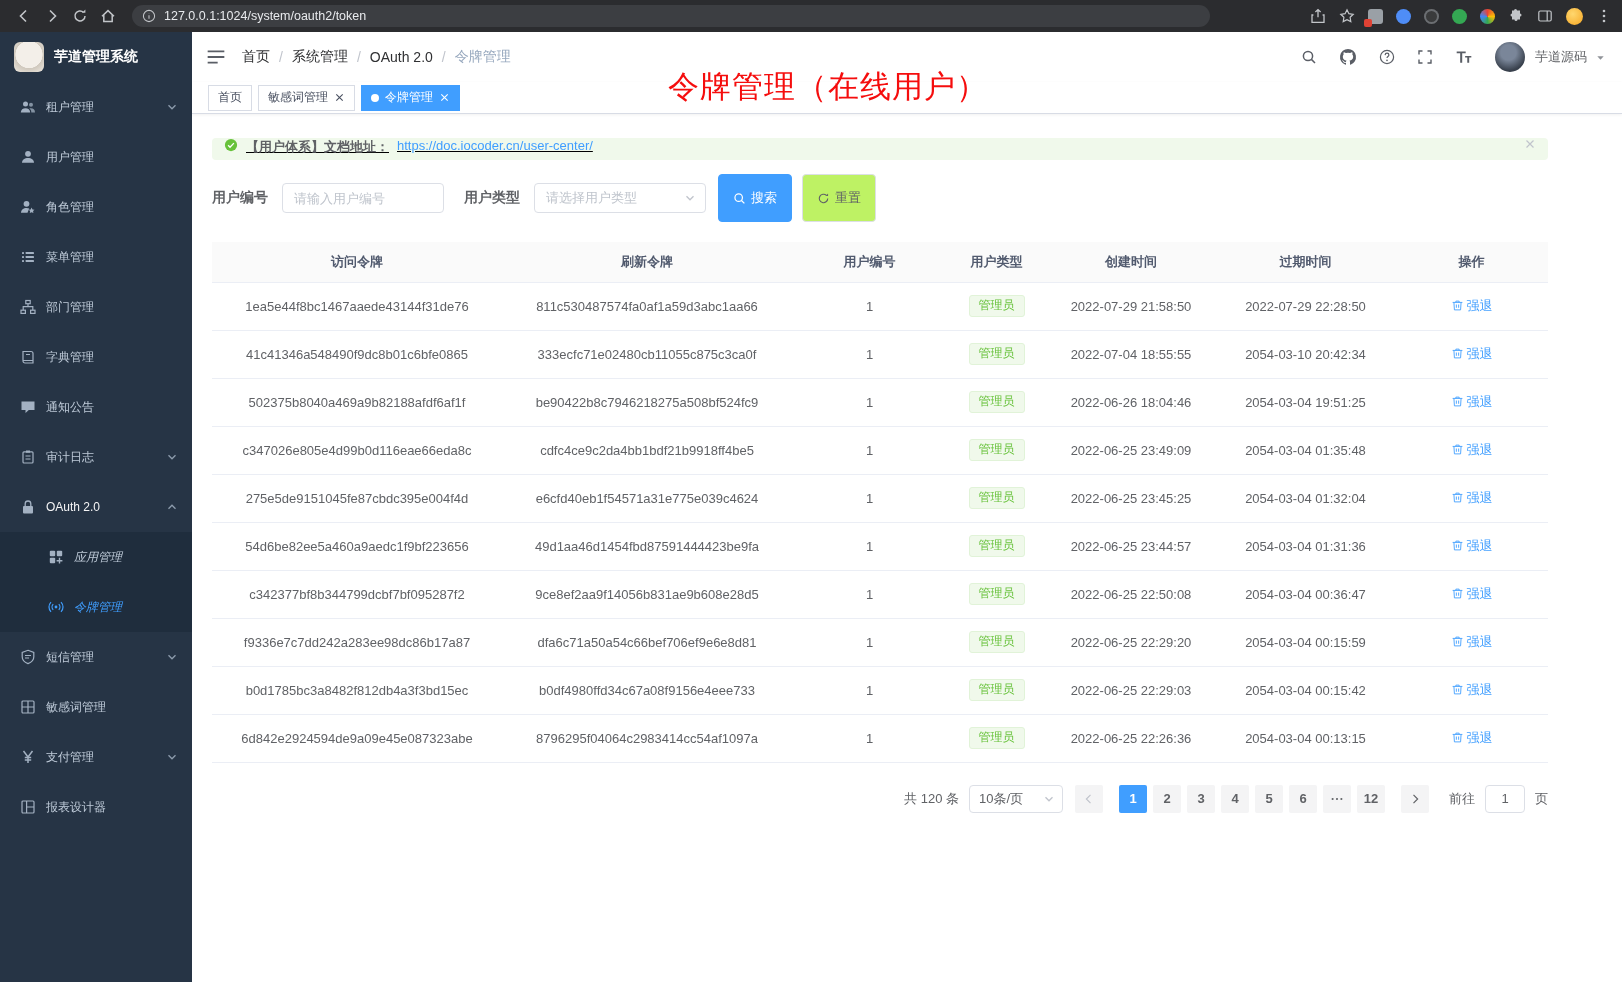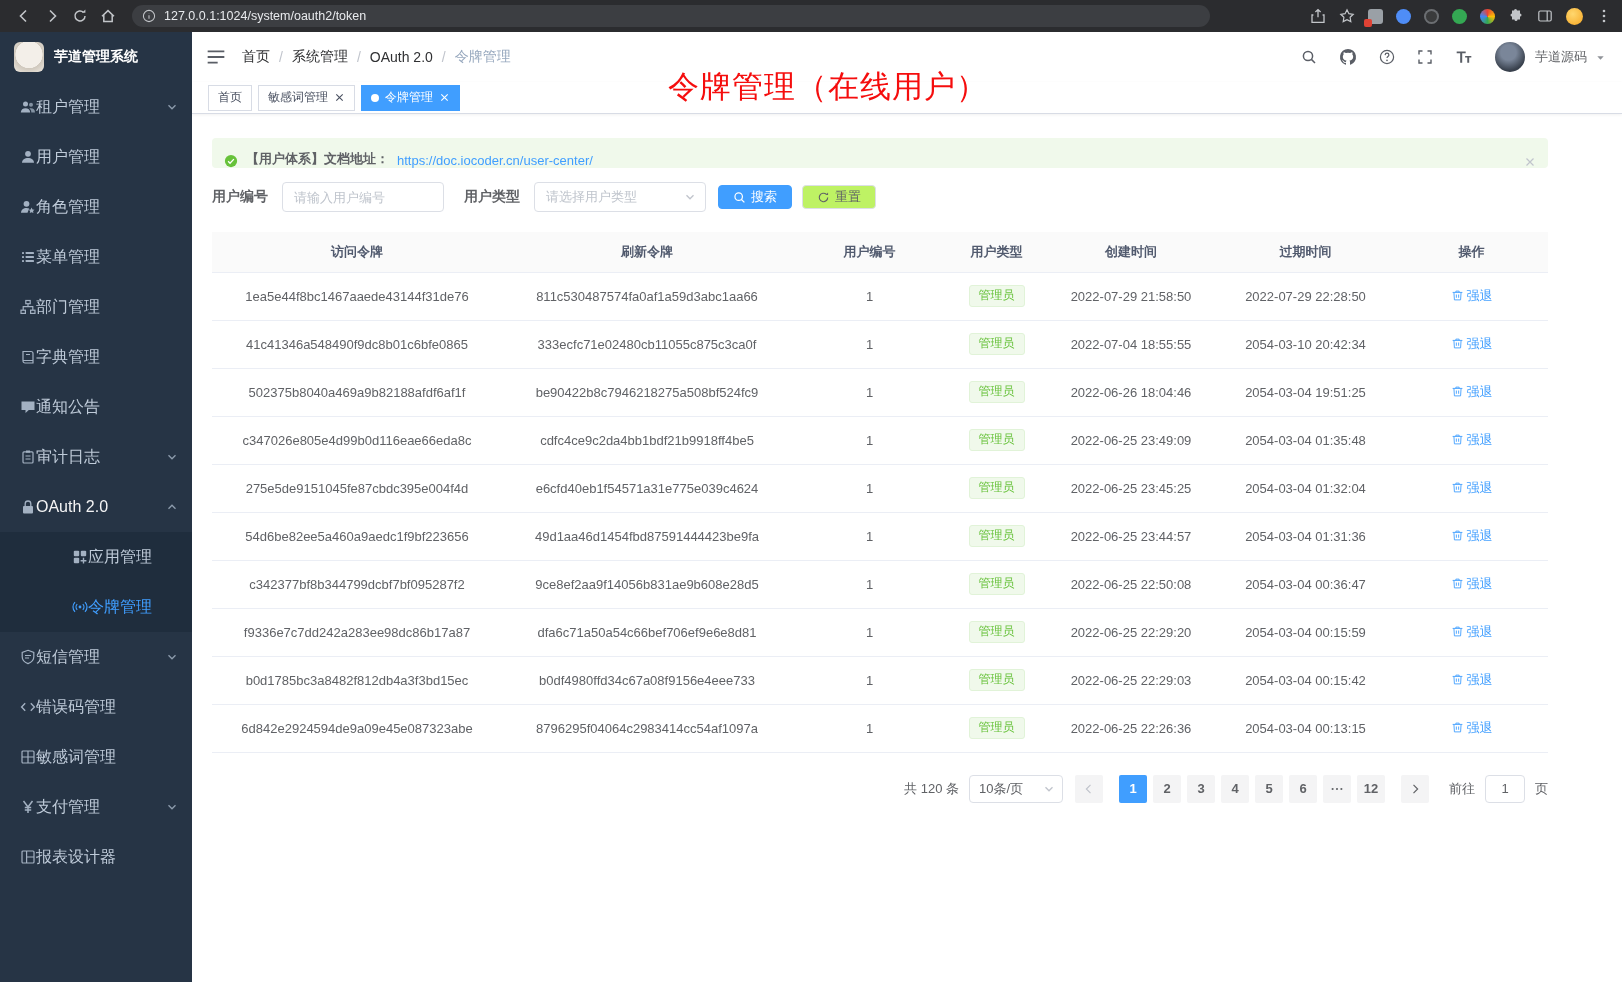--- a/index.html
+++ b/index.html
@@ -27,23 +27,23 @@
   .ext-green { background:#34a853; }
   .ext-rainbow { background:conic-gradient(#ea4335,#fbbc05,#34a853,#4285f4,#ea4335); }
   .bavatar { width:17px; height:17px; border-radius:50%; background:radial-gradient(circle at 40% 35%, #ffd76e, #f5a623); }
 
   
   .app { display:flex; height:950px; }
   .sidebar { width:192px; flex:0 0 192px; background:#263445; overflow:hidden; }
   .logo { height:50px; display:flex; align-items:center; gap:10px; padding:0 14px; }
   .logo-img { width:30px; height:30px; border-radius:6px; background:radial-gradient(circle at 50% 42%, #f3efe9 58%, #cfc8bd 60%, #efeae2); }
   .logo-text { color:#fff; font-size:14px; font-weight:700; white-space:nowrap; }
-  .nav-item { height:50px; display:flex; align-items:center; gap:0; padding:0 14px 0 20px; color:#bfcbd9; font-size:16px; cursor:pointer; white-space:nowrap; }
+  .nav-item { height:50px; display:flex; align-items:center; gap:10px; padding:0 14px 0 20px; color:#bfcbd9; font-size:12px; cursor:pointer; white-space:nowrap; }
   .nav-item .ic { color:#a3b1c2; }
-  .nav-item.sub { padding-left:72px; background:#1f2d3d; }
+  .nav-item.sub { padding-left:48px; background:#1f2d3d;font-style:italic; }
   .nav-item.opened { color:#f4f4f5; }
   .nav-item.active { color:#409eff; }
   .nav-item.active .ic { color:#409eff; }
   .chev { margin-left:auto; width:12px; height:12px; display:inline-flex; color:#8d9cad; }
   .chev svg { width:100%; height:100%; }
   .chev.up { transform:rotate(180deg); }
 
   .main { flex:1; display:flex; flex-direction:column; background:#fff; min-width:0; }
 
   
@@ -67,34 +67,34 @@
   .tab .dot { width:8px; height:8px; border-radius:50%; background:#fff; }
   .tab.active { background:#409eff; border-color:#409eff; color:#fff; }
   .tab .tclose { width:11px; height:11px; display:inline-flex; }
   .tab .tclose svg { width:100%; height:100%; }
 
   
   .annotation { position:absolute; left:668px; top:66px; font-size:31px; font-weight:400; color:#f50d0d; letter-spacing:1px; z-index:60; white-space:nowrap; }
 
   
   .content { padding:24px 74px 0 20px; }
-  .alert { height:30px; background:#f0f9eb; border-radius:4px; display:flex; align-items:flex-end; gap:8px; padding:0 12px; }
+  .alert { height:22px; background:#f0f9eb; border-radius:4px; display:flex; align-items:flex-start; gap:8px; padding:0 12px;text-decoration:underline; }
   .alert-text { font-size:13px; color:#606266; font-weight:600; }
   .alert-link { font-size:13px; color:#409eff; cursor:pointer; }
   .alert-close { margin-left:auto; width:12px; height:12px; color:#c0c4cc; cursor:pointer; display:inline-flex; }
   .alert-close svg { width:100%; height:100%; }
 
   .filters { display:flex; align-items:center; margin-top:14px; }
   .f-label { font-size:14px; font-weight:700; color:#606266; margin-right:14px; }
   .f-input { width:162px; height:30px; border:1px solid #dcdfe6; border-radius:4px; padding:0 11px; font-size:13px; color:#606266; outline:none; margin-right:20px; }
   .f-input::placeholder { color:#bfc4cc; }
   .f-select { width:172px; height:30px; border:1px solid #dcdfe6; border-radius:4px; display:flex; align-items:center; justify-content:space-between; padding:0 9px 0 11px; font-size:13px; color:#bfc4cc; cursor:pointer; margin-right:12px; background:#fff; }
   .sel-caret { width:12px; height:12px; color:#c0c4cc; display:inline-flex; }
   .sel-caret svg { width:100%; height:100%; }
-  .btn { height:24px; display:inline-flex; align-items:center; gap:5px; padding:0 14px; border-radius:4px; font-size:13px; cursor:pointer; border:1px solid transparent; }
+  .btn { height:48px; display:inline-flex; align-items:center; gap:5px; padding:0 14px; border-radius:4px; font-size:13px; cursor:pointer; border:1px solid transparent; }
   .btn-primary { background:#409eff; border-color:#409eff; color:#fff; margin-right:10px; }
   .btn-plain { background:#bef264; border-color:#dcdfe6; color:#606266; }
   .btn .ic { width:13px; height:13px; }
 
   
   table { width:1336px; margin-top:20px; border-collapse:collapse; table-layout:fixed; }
   thead th { height:40px; font-size:13px; font-weight:700; color:#515a6e; background:#fafafa; border-bottom:1px solid #ebeef5; text-align:center; }
   tbody td { height:48px; font-size:13px; color:#606266; text-align:center; border-bottom:1px solid #ebeef5; white-space:nowrap; overflow:hidden; }
   .tag-success { display:inline-block; padding:3px 9px; font-size:12px; color:#67c23a; background:#f0f9eb; border:1px solid #e1f3d8; border-radius:3px; line-height:1.1; }
   .op-link { display:inline-flex; align-items:center; gap:3px; color:#409eff; font-size:13px; cursor:pointer; }
@@ -334,28 +334,20 @@
               <path d="M8 1.3l5.8 2.1v4.3c0 3.5-2.4 5.6-5.8 6.9-3.4-1.3-5.8-3.4-5.8-6.9V3.4z"></path>
               <path d="M5 6.5h6M5 9h4"></path>
             </svg>
           </span>
           <span class="nav-label">短信管理</span>
           <span class="chev">
             <svg viewBox="0 0 12 12" fill="none" stroke="currentColor" stroke-width="1.3">
               <path d="M2.5 4.2L6 7.8l3.5-3.6"></path>
             </svg>
           </span>
-        </div>
-        <div class="nav-item">
-          <span class="ic">
-            <svg viewBox="0 0 16 16" fill="none" stroke="currentColor" stroke-width="1.4">
-              <path d="M5.2 4.2L1.6 8l3.6 3.8M10.8 4.2L14.4 8l-3.6 3.8"></path>
-            </svg>
-          </span>
-          <span class="nav-label">错误码管理</span>
         </div>
         <div class="nav-item">
           <span class="ic">
             <svg viewBox="0 0 16 16" fill="none" stroke="currentColor" stroke-width="1.2">
               <rect x="2" y="2" width="12" height="12" rx="1"></rect>
               <path d="M8 2v12M2 8h12"></path>
             </svg>
           </span>
           <span class="nav-label">敏感词管理</span>
         </div>

